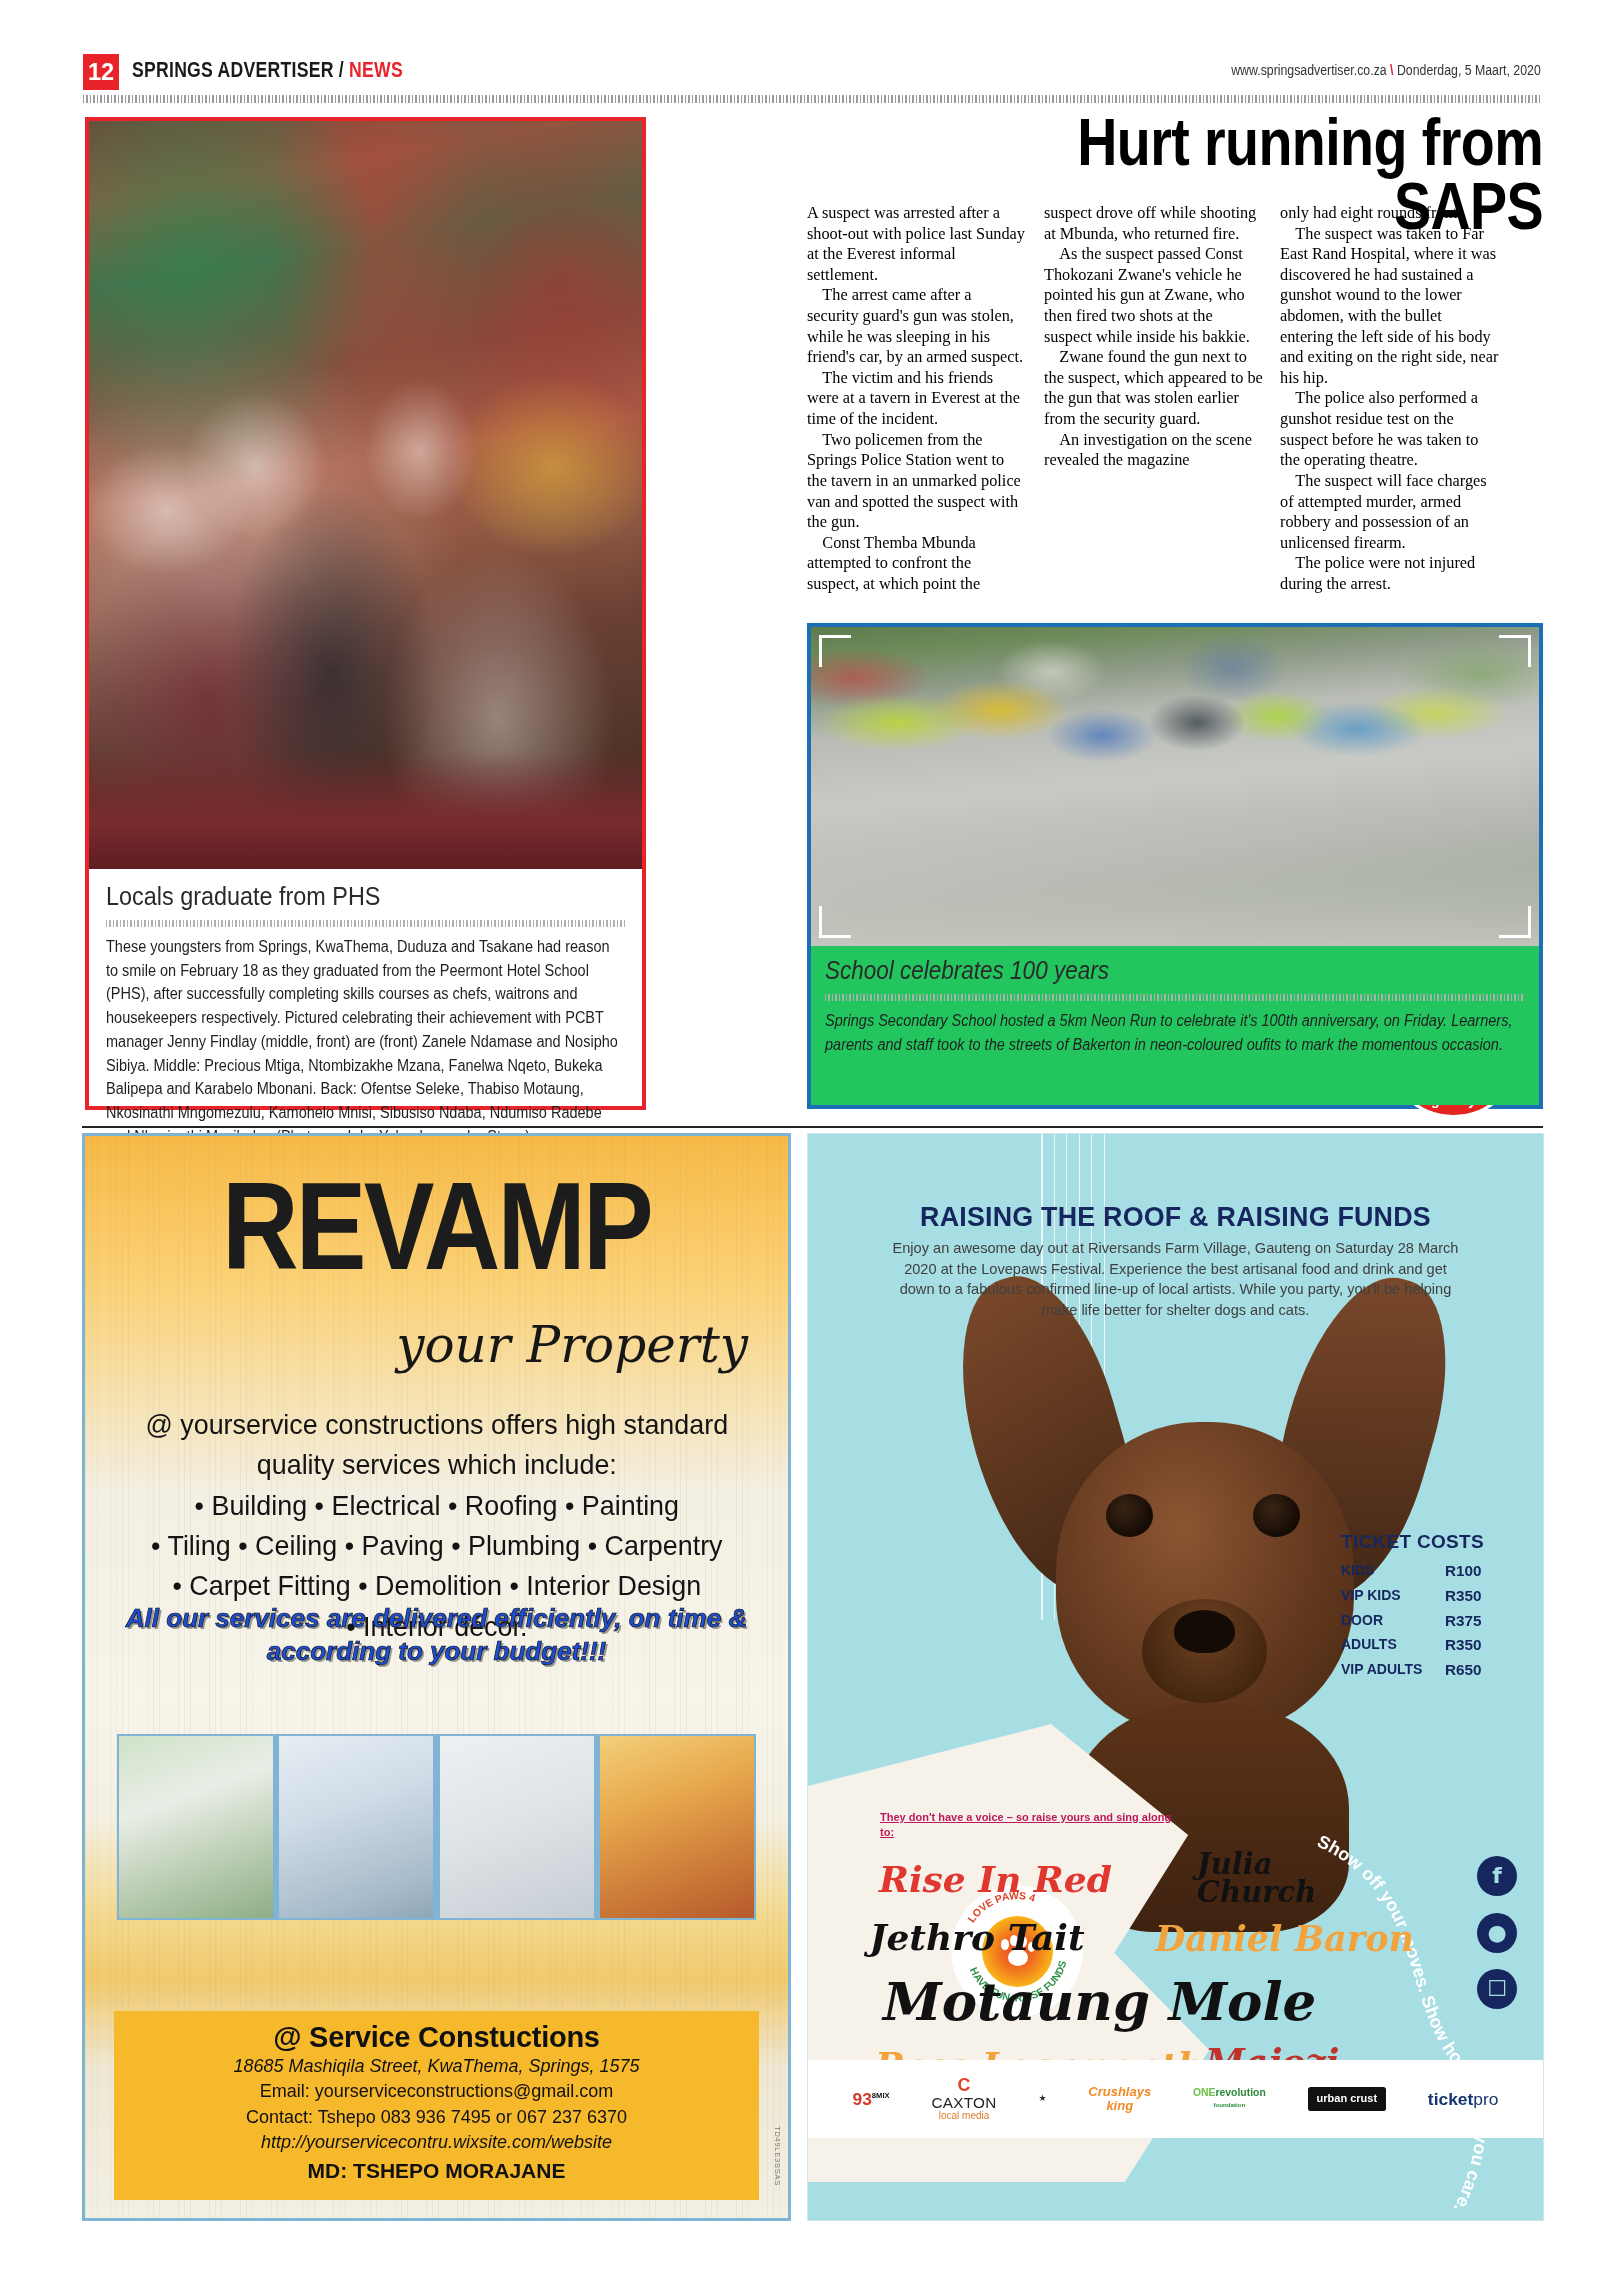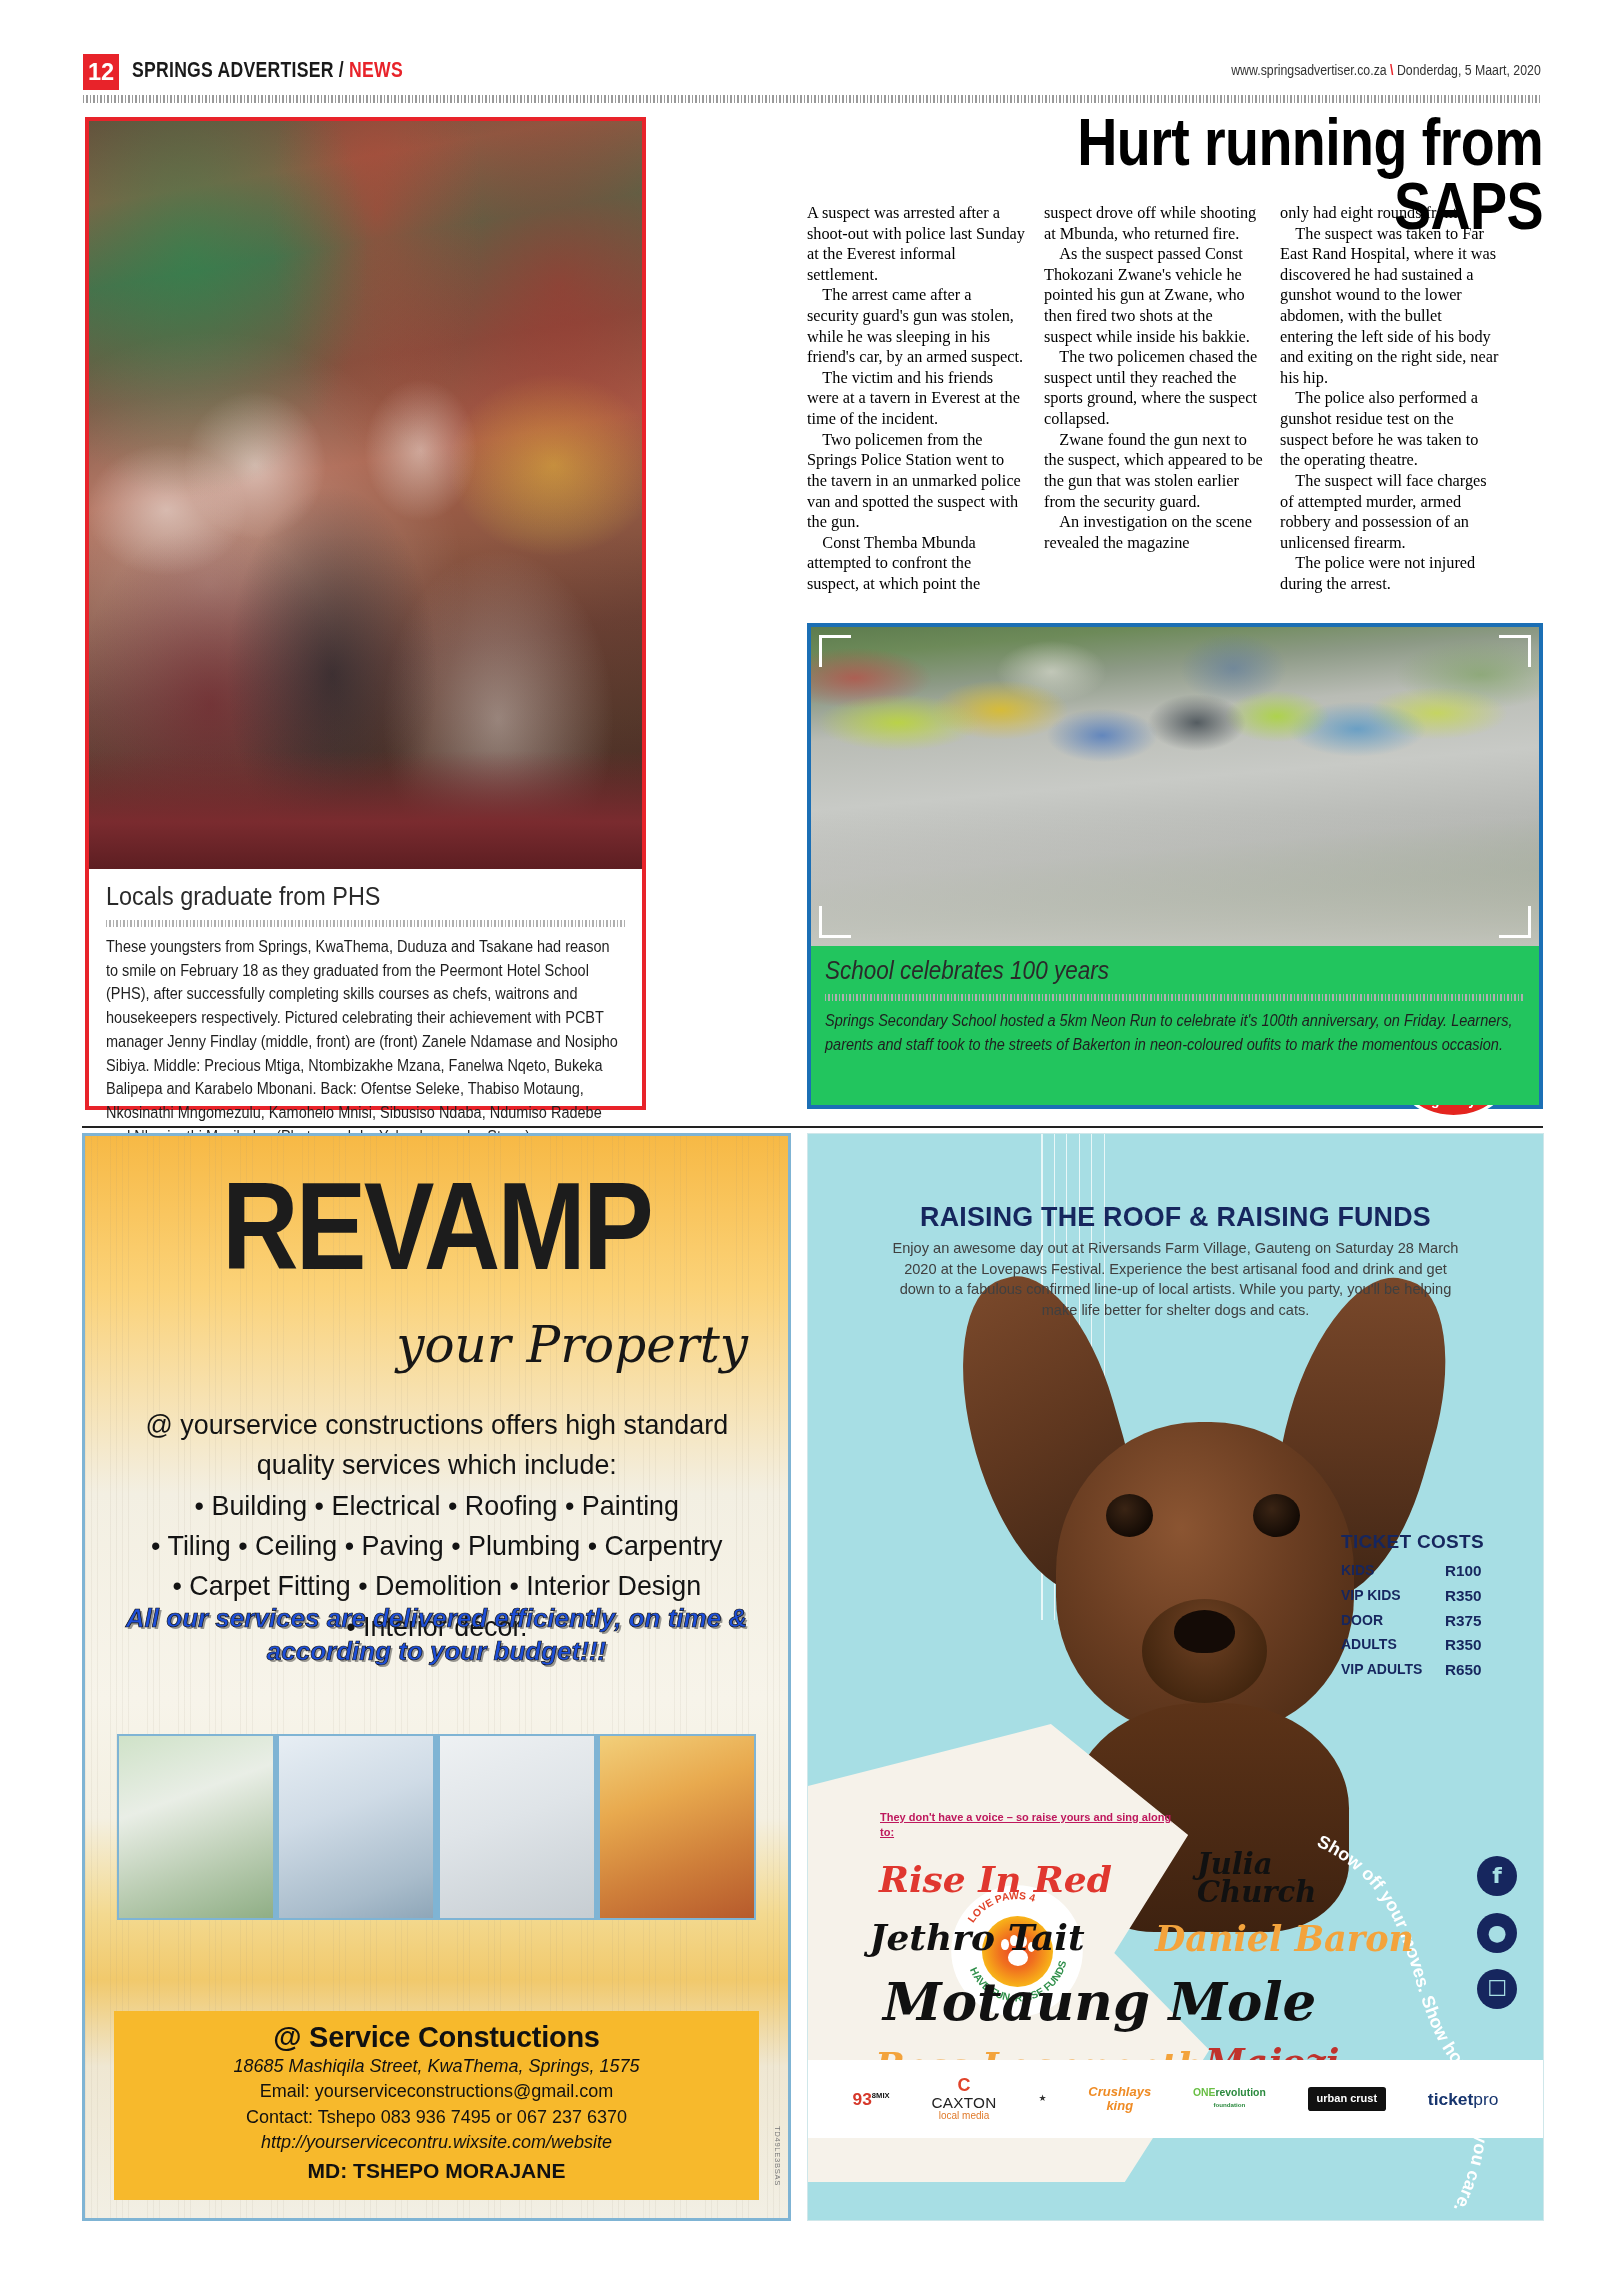--- a/index.html
+++ b/index.html
@@ -356,21 +356,20 @@
     <div class="col c1">
       <p>A suspect was arrested after a shoot-out with police last Sunday at the Everest informal settlement.</p>
       <p>The arrest came after a security guard's gun was stolen, while he was sleeping in his friend's car, by an armed suspect.</p>
       <p>The victim and his friends were at a tavern in Everest at the time of the incident.</p>
       <p>Two policemen from the Springs Police Station went to the tavern in an unmarked police van and spotted the suspect with the gun.</p>
       <p>Const Themba Mbunda attempted to confront the suspect, at which point the</p>
     </div>
     <div class="col c2">
       <p>suspect drove off while shooting at Mbunda, who returned fire.</p>
       <p>As the suspect passed Const Thokozani Zwane's vehicle he pointed his gun at Zwane, who then fired two shots at the suspect while inside his bakkie.</p>
-      <p>The two policemen chased the suspect until they reached the sports ground, where the suspect collapsed.</p>
       <p>Zwane found the gun next to the suspect, which appeared to be the gun that was stolen earlier from the security guard.</p>
       <p>An investigation on the scene revealed the magazine</p>
     </div>
     <div class="col c3">
       <p>only had eight rounds front.</p>
       <p>The suspect was taken to Far East Rand Hospital, where it was discovered he had sustained a gunshot wound to the lower abdomen, with the bullet entering the left side of his body and exiting on the right side, near his hip.</p>
       <p>The police also performed a gunshot residue test on the suspect before he was taken to the operating theatre.</p>
       <p>The suspect will face charges of attempted murder, armed robbery and possession of an unlicensed firearm.</p>
       <p>The police were not injured during the arrest.</p>
     </div>

